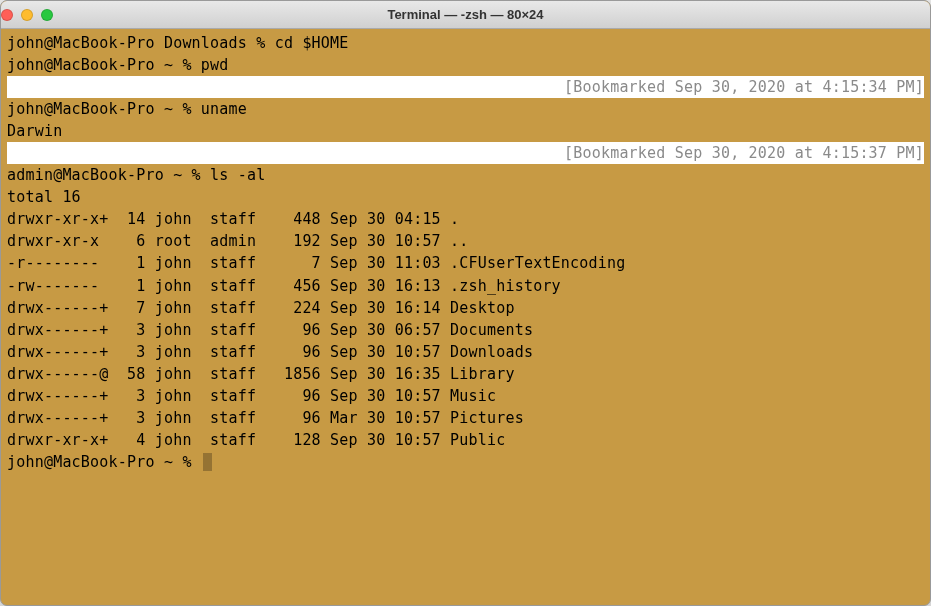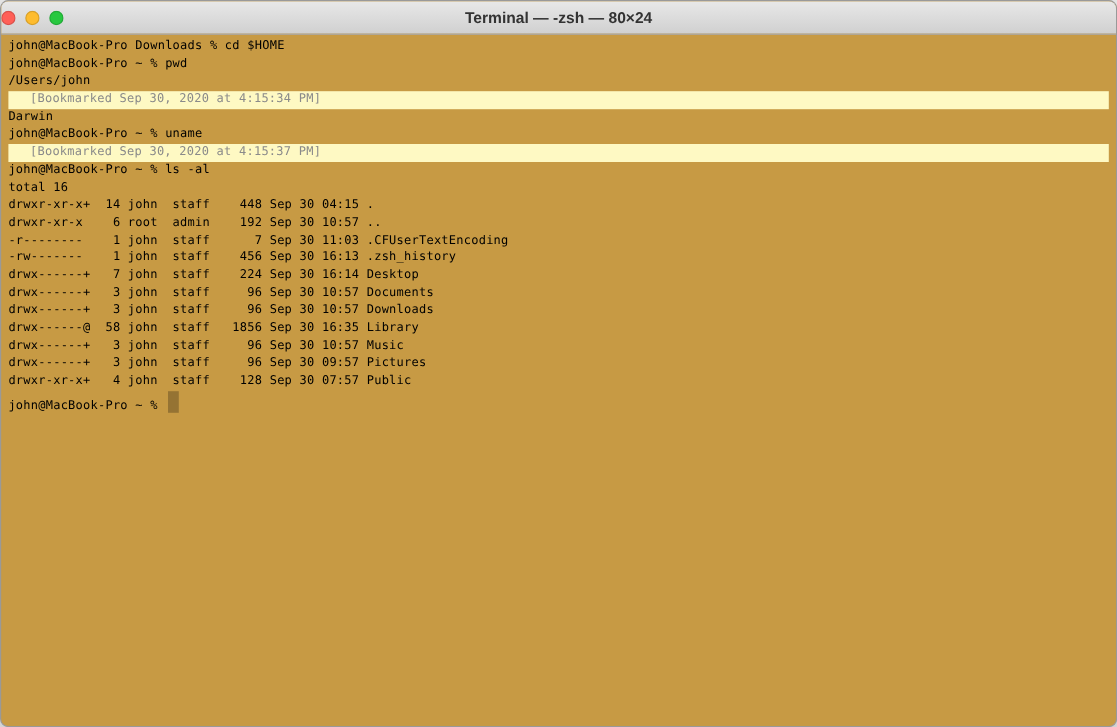--- a/index.html
+++ b/index.html
@@ -51,35 +51,36 @@
       left: 0;
       right: 0;
       text-align: center;
       font-size: 13px;
       font-weight: 600;
       color: #333;
       pointer-events: none;
     }
     .terminal-content {
       font-family: "Menlo", "Monaco", monospace;
-      font-size: 10px;
+      font-size: 15px;
       line-height: 1.47;
       color: #000;
       padding: 3px 6px;
       letter-spacing: 0.2px;
     }
     .line {
       white-space: pre;
     }
     .bookmark {
-      background: #fef9c3;
+      background: #ffffff;
       color: #8a8a8a;
       width: 100%;
       display: block;
       padding-left: 18px;
+      text-align: right;
     }
     .cursor {
       display: inline-block;
       width: 9px;
       height: 18px;
       background: rgba(0,0,0,0.25);
       margin-left: 2px;
       vertical-align: text-bottom;
     }
   </style>
@@ -91,33 +92,32 @@
     <div class="traffic-lights">
       <div class="traffic-light tl-red"></div>
       <div class="traffic-light tl-yellow"></div>
       <div class="traffic-light tl-green"></div>
     </div>
     <div class="title">Terminal — -zsh — 80×24</div>
   </div>
   <div class="terminal-content" id="terminal-lines">
   <div class="line">john@MacBook-Pro Downloads % cd $HOME</div>
       <div class="line">john@MacBook-Pro ~ % pwd</div>
-      <div class="line">/Users/john</div>
       <div class="line bookmark">[Bookmarked Sep 30, 2020 at 4:15:34 PM]</div>
+      <div class="line">john@MacBook-Pro ~ % uname</div>
       <div class="line">Darwin</div>
-      <div class="line">john@MacBook-Pro ~ % uname</div>
       <div class="line bookmark">[Bookmarked Sep 30, 2020 at 4:15:37 PM]</div>
-      <div class="line">john@MacBook-Pro ~ % ls -al</div>
+      <div class="line">admin@MacBook-Pro ~ % ls -al</div>
       <div class="line">total 16</div>
       <div class="line">drwxr-xr-x+  14 john  staff    448 Sep 30 04:15 .</div>
       <div class="line">drwxr-xr-x    6 root  admin    192 Sep 30 10:57 ..</div>
       <div class="line">-r--------    1 john  staff      7 Sep 30 11:03 .CFUserTextEncoding</div>
       <div class="line">-rw-------    1 john  staff    456 Sep 30 16:13 .zsh_history</div>
       <div class="line">drwx------+   7 john  staff    224 Sep 30 16:14 Desktop</div>
-      <div class="line">drwx------+   3 john  staff     96 Sep 30 10:57 Documents</div>
+      <div class="line">drwx------+   3 john  staff     96 Sep 30 06:57 Documents</div>
       <div class="line">drwx------+   3 john  staff     96 Sep 30 10:57 Downloads</div>
       <div class="line">drwx------@  58 john  staff   1856 Sep 30 16:35 Library</div>
       <div class="line">drwx------+   3 john  staff     96 Sep 30 10:57 Music</div>
-      <div class="line">drwx------+   3 john  staff     96 Sep 30 09:57 Pictures</div>
-      <div class="line">drwxr-xr-x+   4 john  staff    128 Sep 30 07:57 Public</div>
+      <div class="line">drwx------+   3 john  staff     96 Mar 30 10:57 Pictures</div>
+      <div class="line">drwxr-xr-x+   4 john  staff    128 Sep 30 10:57 Public</div>
       <div class="line">john@MacBook-Pro ~ % <span class="cursor"></span></div>
     </div>
 </div>
 
 </body></html>

